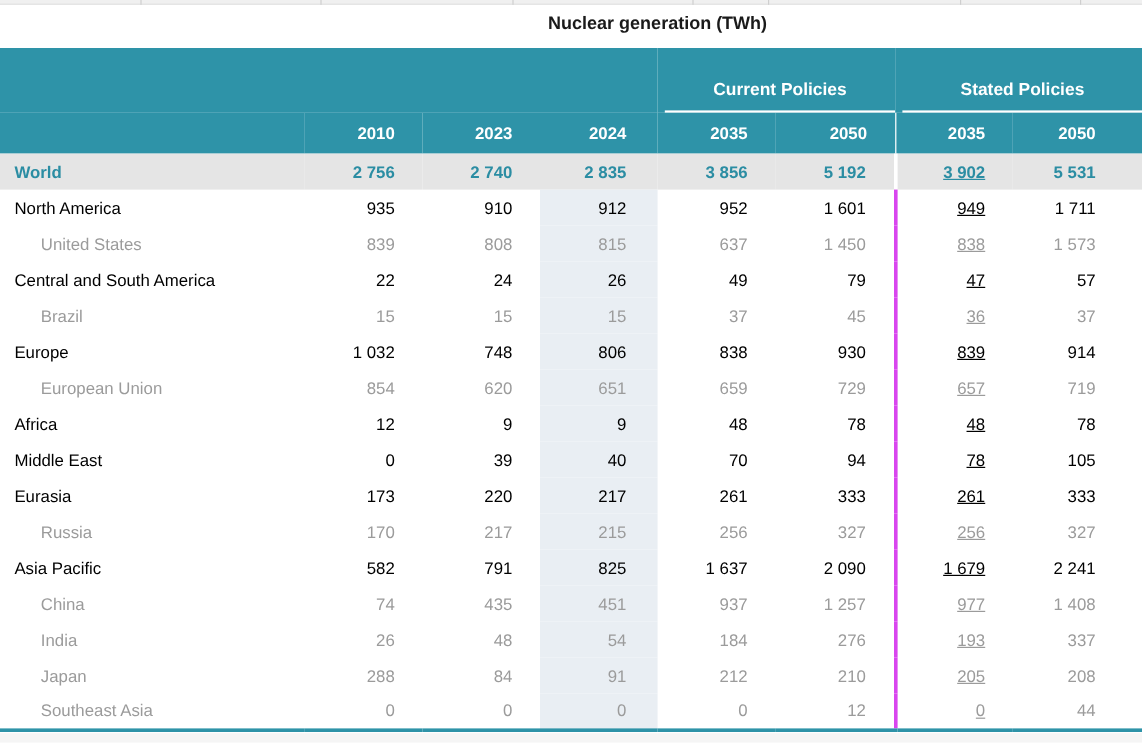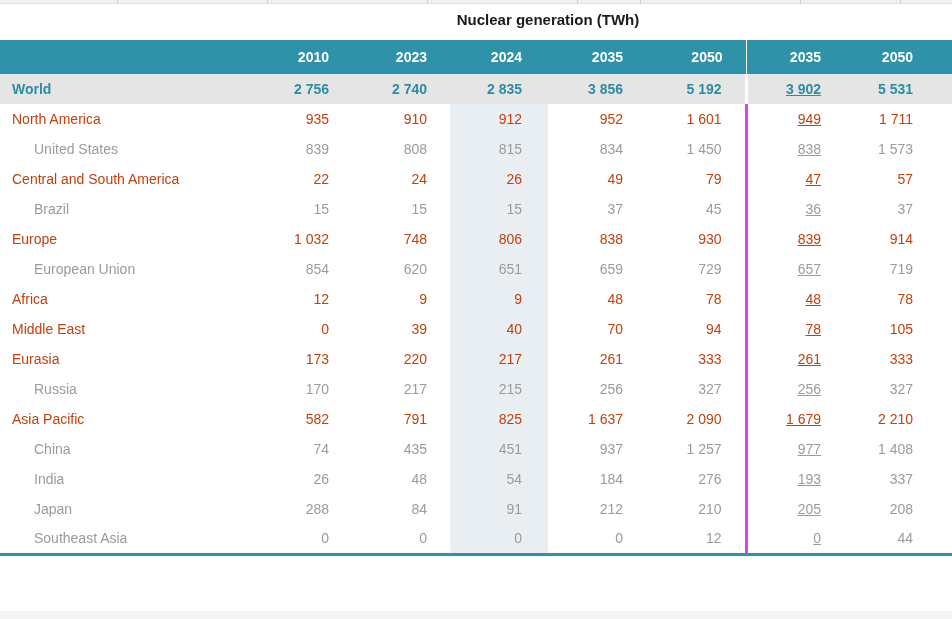--- a/index.html
+++ b/index.html
@@ -29,21 +29,21 @@
 
   
   .num { text-align:right; padding-right:23px; }
   .col-2024 { padding-right:26px;text-align:right; }
   .col-last { padding-right:39px; }
 
   
   tbody tr { height:30px; }
   tbody td { vertical-align:middle; }
   td.label { padding-left:12px; text-align:left; }
-  tr.region td { color:#c2410c; }
+  tr.region td { color:#000000; }
   tr.sub td { color:#9b9b9b; }
   tr.sub td.label { padding-left:34px;margin-top:24px; }
   tbody td.col-2024 { background:#e9eef3; }
   tbody td.sp-start { border-left:3px solid #d946ef;text-decoration:underline; }
   tr.world td { background:#e5e5e5; color:#2b8da3; font-weight:bold; }
   tr.world td.sp-start { border-left-color:#ffffff; }
   tbody tr:last-child td { border-bottom:3px solid #2e93a8; }
 
   .bottom-area { position:absolute; top:611px; left:0; width:952px; height:8px; background:#f5f5f5; }
 </style>
@@ -69,20 +69,29 @@
       <col style="width:254px">
       <col style="width:98px">
       <col style="width:98px">
       <col style="width:98px">
       <col style="width:98px">
       <col style="width:100px">
       <col style="width:98px">
       <col style="width:108px">
     </colgroup>
     <thead>
+      <tr class="group-row">
+        <th colspan="4"></th>
+        <th colspan="2">
+          <div class="group-inner">Current Policies</div>
+        </th>
+        <th colspan="2">
+          <div class="group-inner">Stated Policies</div>
+        </th>
+      </tr>
       <tr class="year-row">
         <th></th>
         <th class="num">2010</th>
         <th class="num">2023</th>
         <th class="num col-2024">2024</th>
         <th class="num">2035</th>
         <th class="num">2050</th>
         <th class="num sp-start-h">2035</th>
         <th class="num col-last">2050</th>
       </tr>
@@ -106,21 +115,21 @@
           <td class="num">952</td>
           <td class="num">1 601</td>
           <td class="num sp-start">949</td>
           <td class="num col-last">1 711</td>
         </tr>
         <tr class="sub">
           <td class="label">United States</td>
           <td class="num">839</td>
           <td class="num">808</td>
           <td class="num col-2024">815</td>
-          <td class="num">834</td>
+          <td class="num">637</td>
           <td class="num">1 450</td>
           <td class="num sp-start">838</td>
           <td class="num col-last">1 573</td>
         </tr>
         <tr class="region">
           <td class="label">Central and South America</td>
           <td class="num">22</td>
           <td class="num">24</td>
           <td class="num col-2024">26</td>
           <td class="num">49</td>
@@ -199,21 +208,21 @@
           <td class="num col-last">327</td>
         </tr>
         <tr class="region">
           <td class="label">Asia Pacific</td>
           <td class="num">582</td>
           <td class="num">791</td>
           <td class="num col-2024">825</td>
           <td class="num">1 637</td>
           <td class="num">2 090</td>
           <td class="num sp-start">1 679</td>
-          <td class="num col-last">2 210</td>
+          <td class="num col-last">2 241</td>
         </tr>
         <tr class="sub">
           <td class="label">China</td>
           <td class="num">74</td>
           <td class="num">435</td>
           <td class="num col-2024">451</td>
           <td class="num">937</td>
           <td class="num">1 257</td>
           <td class="num sp-start">977</td>
           <td class="num col-last">1 408</td>

